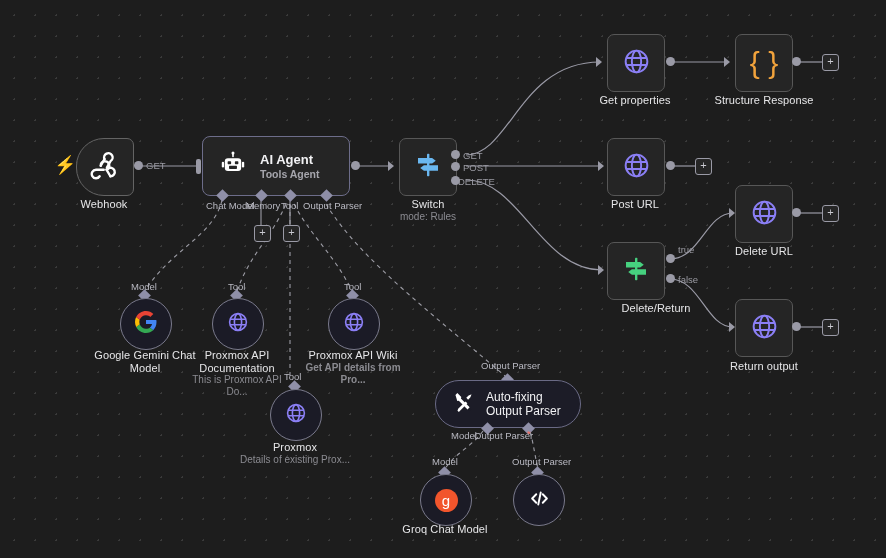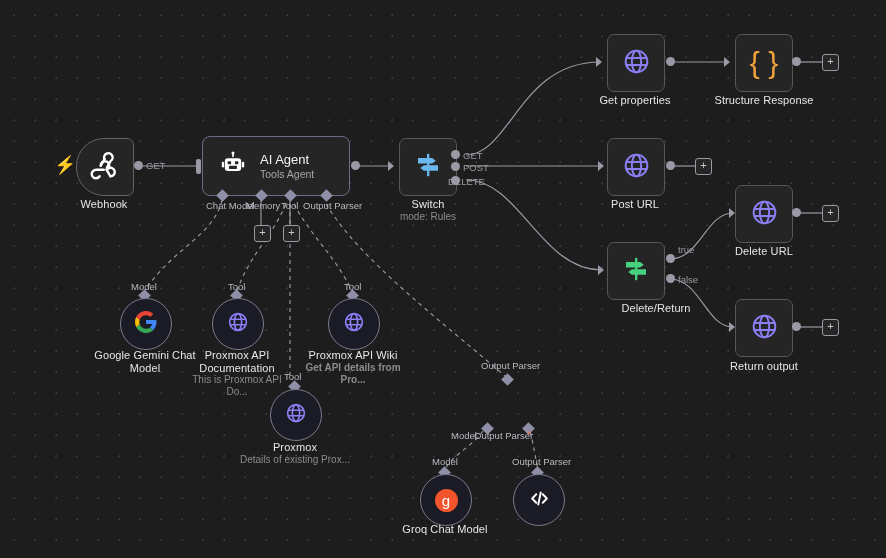--- a/index.html
+++ b/index.html
@@ -185,21 +185,21 @@
           <rect x="5" y="7" width="14" height="11" rx="2.6"></rect>
           <rect x="11.3" y="3" width="1.4" height="3.2" rx=".7"></rect>
           <circle cx="12" cy="2.6" r="1.3"></circle>
           <rect x="2.4" y="10" width="2" height="5" rx="1"></rect>
           <rect x="19.6" y="10" width="2" height="5" rx="1"></rect>
           <rect x="7.4" y="9.6" width="3" height="2.6" rx=".6" fill="#252525"></rect>
           <rect x="13.6" y="9.6" width="3" height="2.6" rx=".6" fill="#252525"></rect>
           <rect x="8.6" y="13.6" width="6.8" height="2.6" rx=".6" fill="#252525"></rect>
         </svg>
       </span>
-      <span style="display:flex;flex-direction:column;">
+      <span style="display:flex;flex-direction:column;font-weight:bold;">
         <span class="title">AI Agent</span>
         <span class="subtitle">Tools Agent</span>
       </span>
     </div>
   </div>
   <div class="dot" style="left:351px;top:161px;"></div>
 
   <div class="diamond" style="left:218px;top:191px;"></div>
   <div class="diamond" style="left:257px;top:191px;"></div>
   <div class="diamond" style="left:286px;top:191px;"></div>
@@ -223,21 +223,21 @@
       </span>
     </div>
   </div>
   <div class="caption" style="left:395px;top:198px;width:66px;">Switch</div>
   <div class="subcap" style="left:392px;top:211px;width:72px;">mode: Rules</div>
   <div class="dot" style="left:451px;top:150px;"></div>
   <div class="dot" style="left:451px;top:162px;"></div>
   <div class="dot" style="left:451px;top:176px;"></div>
   <div class="elabel" style="left:463px;top:150px;">GET</div>
   <div class="elabel" style="left:463px;top:162px;">POST</div>
-  <div class="elabel" style="left:448px;top:176px;">DELETE</div>
+  <div class="elabel" style="left:458px;top:176px;">DELETE</div>
 
   <div class="intri" style="left:596px;top:57px;"></div>
   <div class="node" style="left:607px;top:34px;">
     <div class="sq">
       <span>
         <svg width="31" height="31" viewBox="0 0 24 24" fill="none" stroke="#8b7ff5" stroke-width="1.5">
           <circle cx="12" cy="12" r="8.4"></circle>
           <ellipse cx="12" cy="12" rx="3.6" ry="8.4"></ellipse>
           <path d="M3.9 9.3h16.2M3.9 14.7h16.2"></path>
         </svg>
@@ -384,20 +384,35 @@
           <path d="M3.9 9.3h16.2M3.9 14.7h16.2"></path>
         </svg>
       </span>
     </div>
   </div>
   <div class="caption" style="left:255px;top:441px;width:80px;">Proxmox</div>
   <div class="subcap" style="left:236px;top:454px;width:118px;">Details of existing Prox...</div>
 
   <div class="portlabel" style="left:481px;top:360px;">Output Parser</div>
   <div class="diamond" style="left:503px;top:375px;"></div>
+  <div class="node" style="left:435px;top:380px;">
+    <div class="pill">
+      <span>
+        <svg width="23" height="23" viewBox="0 0 24 24" fill="#ffffff">
+          <path d="M3.6 4.2l2-2 4.1 4.1-.4 1.6 7.8 7.8 1.3 1.3-2.2 2.2-1.3-1.3-7.8-7.8-1.6.4z"></path>
+          <path d="M20.6 3.5l-3.3 1.2-2.4 2.4 1.9 1.9 2.4-2.4 1.2-3.3z"></path>
+          <path d="M14.1 10.9l-9 9 2 2 9-9z"></path>
+          <circle cx="4.9" cy="19.4" r="1.3" fill="#1c1c27"></circle>
+          <circle cx="18.7" cy="19.3" r="1.2" fill="#1c1c27"></circle>
+        </svg>
+      </span>
+      <span class="title" style="font-size:12px;line-height:14px;">Auto-fixing Output
+Parser</span>
+    </div>
+  </div>
   <div class="diamond" style="left:483px;top:424px;"></div>
   <div class="diamond" style="left:524px;top:424px;"></div>
   <div class="portlabel" style="left:451px;top:430px;">Model</div>
   <div class="portlabel" style="left:474px;top:430px;">Output Parser</div>
   <div class="portlabel req" style="left:527px;top:428px;">*</div>
 
   <div class="portlabel" style="left:432px;top:456px;">Model</div>
   <div class="diamond" style="left:440px;top:468px;"></div>
   <div class="node" style="left:420px;top:474px;">
     <div class="circ">

